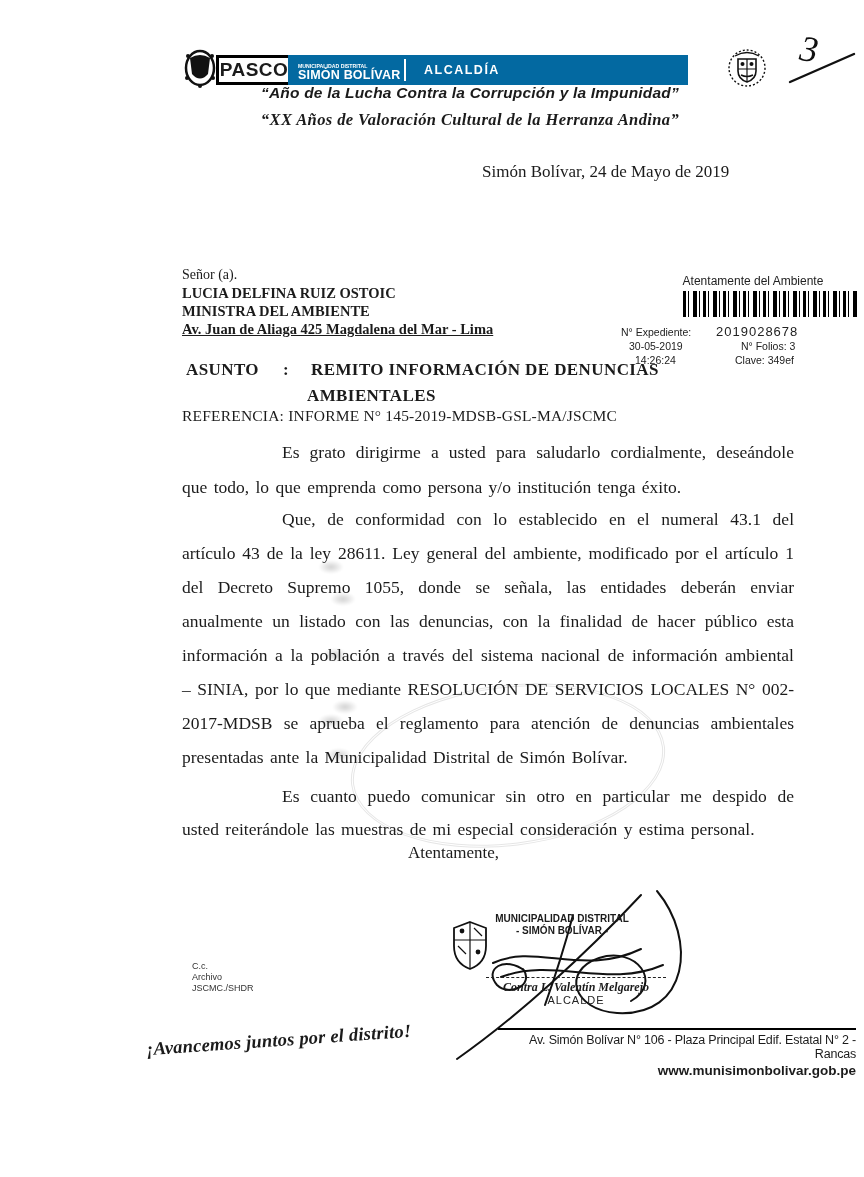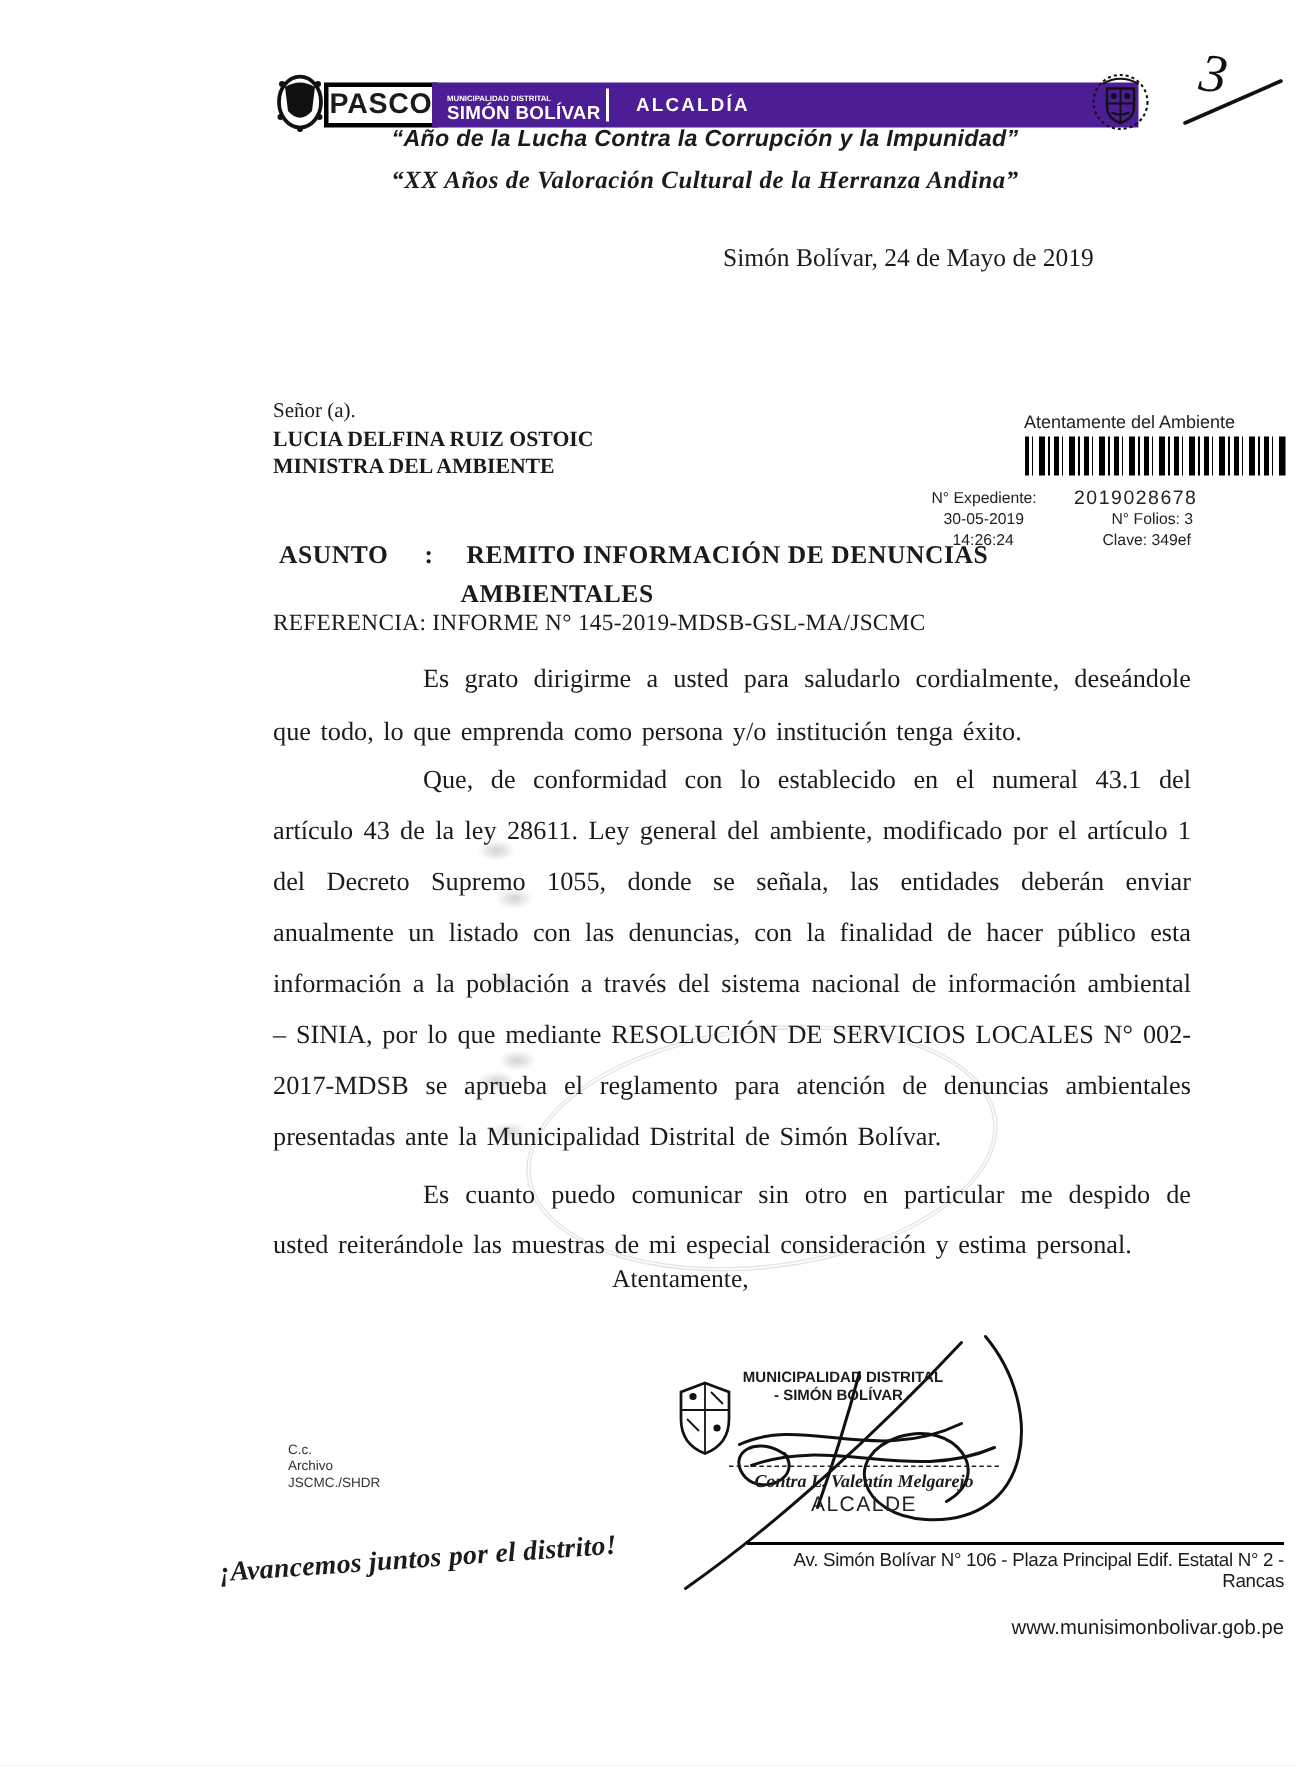--- a/index.html
+++ b/index.html
@@ -11,21 +11,21 @@
   .abs{position:absolute;}
 
   
   #crest-left{left:183px;top:48px;width:34px;height:40px;}
   #pasco-box{
     left:216px;top:55px;width:70px;height:24px;border:3px solid #000;background:#fff;
     display:flex;align-items:center;justify-content:center;
     font-family:"Liberation Sans", sans-serif;font-weight:bold;font-size:19px;letter-spacing:.5px;
   }
   #banner-bar{
-    left:288px;top:55px;width:471px;height:30px;background:#4c1d95;color:#fff;
+    left:288px;top:55px;width:400px;height:30px;background:#0369a1;color:#fff;
     display:flex;align-items:center;font-family:"Liberation Sans", sans-serif;
   }
   #banner-org-block{margin-left:10px;width:98px;line-height:1;}
   #banner-org-small{display:block;font-size:10px;transform:scale(.52);transform-origin:left bottom;white-space:nowrap;font-weight:bold;}
   #banner-org{display:block;font-size:12.5px;font-weight:bold;white-space:nowrap;letter-spacing:.2px;}
   #banner-divider{width:2px;height:22px;background:#fff;margin-left:8px;}
   #banner-office{margin-left:18px;font-size:12.5px;font-weight:bold;letter-spacing:1.5px;}
   #peru-emblem{left:727px;top:47px;width:40px;height:42px;}
   #hw-page-number{left:800px;top:28px;font-family:"Liberation Serif",serif;font-style:italic;font-size:36px;transform:rotate(8deg);color:#111;}
   #hw-underline{left:782px;top:30px;width:80px;height:60px;}
@@ -80,30 +80,30 @@
     background:radial-gradient(ellipse,rgba(0,0,0,.4),rgba(0,0,0,0) 70%);}
 
   
   #sig-strokes{left:405px;top:885px;width:300px;height:180px;}
   #sig-org{left:472px;top:913px;width:180px;text-align:center;
     font-family:"Liberation Sans", sans-serif;font-weight:bold;font-size:10px;line-height:12px;}
   #shield-icon{left:452px;top:920px;width:36px;height:50px;}
   #sig-name{left:486px;top:977px;width:180px;text-align:center;border-top:1px dashed #222;padding-top:2px;
     font-style:italic;font-weight:bold;font-size:12px;font-family:"Liberation Serif",serif;}
   #sig-role{left:486px;top:994px;width:180px;text-align:center;
-    font-family:"Liberation Sans", sans-serif;font-size:14px;letter-spacing:1px;color:#222;}
+    font-family:"Liberation Sans", sans-serif;font-size:11px;letter-spacing:1px;color:#222;}
 
   
   #cc-block{left:192px;top:961px;font-family:"Liberation Sans", sans-serif;font-size:9px;line-height:11px;color:#333;}
   #slogan{left:146px;top:1030px;font-family:"Liberation Serif", serif;font-style:italic;font-weight:bold;
     font-size:18.5px;transform:rotate(-4deg);letter-spacing:.2px;}
   #footer{left:498px;top:1028px;width:358px;border-top:2px solid #000;padding-top:3px;text-align:right;
     font-family:"Liberation Sans", sans-serif;}
   #footer-address{font-size:12.5px;letter-spacing:-.2px;}
-  #footer-website{font-size:13.5px;font-weight:normal;margin-top:16px;}
+  #footer-website{font-size:13.5px;font-weight:bold;margin-top:2px;}
 </style>
 </head>
 <body>
 
 <div id="page">
 
   <svg id="crest-left" class="abs" viewBox="0 0 34 40">
     <ellipse cx="17" cy="20" rx="14" ry="17" fill="none" stroke="#111" stroke-width="2.5"></ellipse>
     <path d="M7,10 Q17,4 27,10 L25,26 Q17,35 9,26 Z" fill="#111"></path>
     <circle cx="5" cy="8" r="2" fill="#111"></circle>
@@ -143,20 +143,21 @@
 
   <div id="quote1" class="abs quote">“Año de la Lucha Contra la Corrupción y la Impunidad”</div>
   <div id="quote2" class="abs quote">“XX Años de Valoración Cultural de la Herranza Andina”</div>
 
   <div id="dateline" class="abs">Simón Bolívar, 24 de Mayo de 2019</div>
 
   <div id="recipient" class="abs">
     <div class="r-sal">Señor (a).</div>
     <div class="r-name">LUCIA DELFINA RUIZ OSTOIC</div>
     <div class="r-title">MINISTRA DEL AMBIENTE</div>
+    <div class="r-address">Av. Juan de Aliaga 425 Magdalena del Mar - Lima</div>
   </div>
 
   <div id="stamp" class="abs">
     <div id="stamp-title">Atentamente del Ambiente</div>
     <div id="barcode"></div>
     <span id="stamp-exp-label" class="stamp-abs">N° Expediente:</span>
     <span id="stamp-exp-value" class="stamp-abs">2019028678</span>
     <span id="stamp-date" class="stamp-abs">30-05-2019</span>
     <span id="stamp-time" class="stamp-abs">14:26:24</span>
     <span id="stamp-folios" class="stamp-abs">N° Folios: 3</span>

